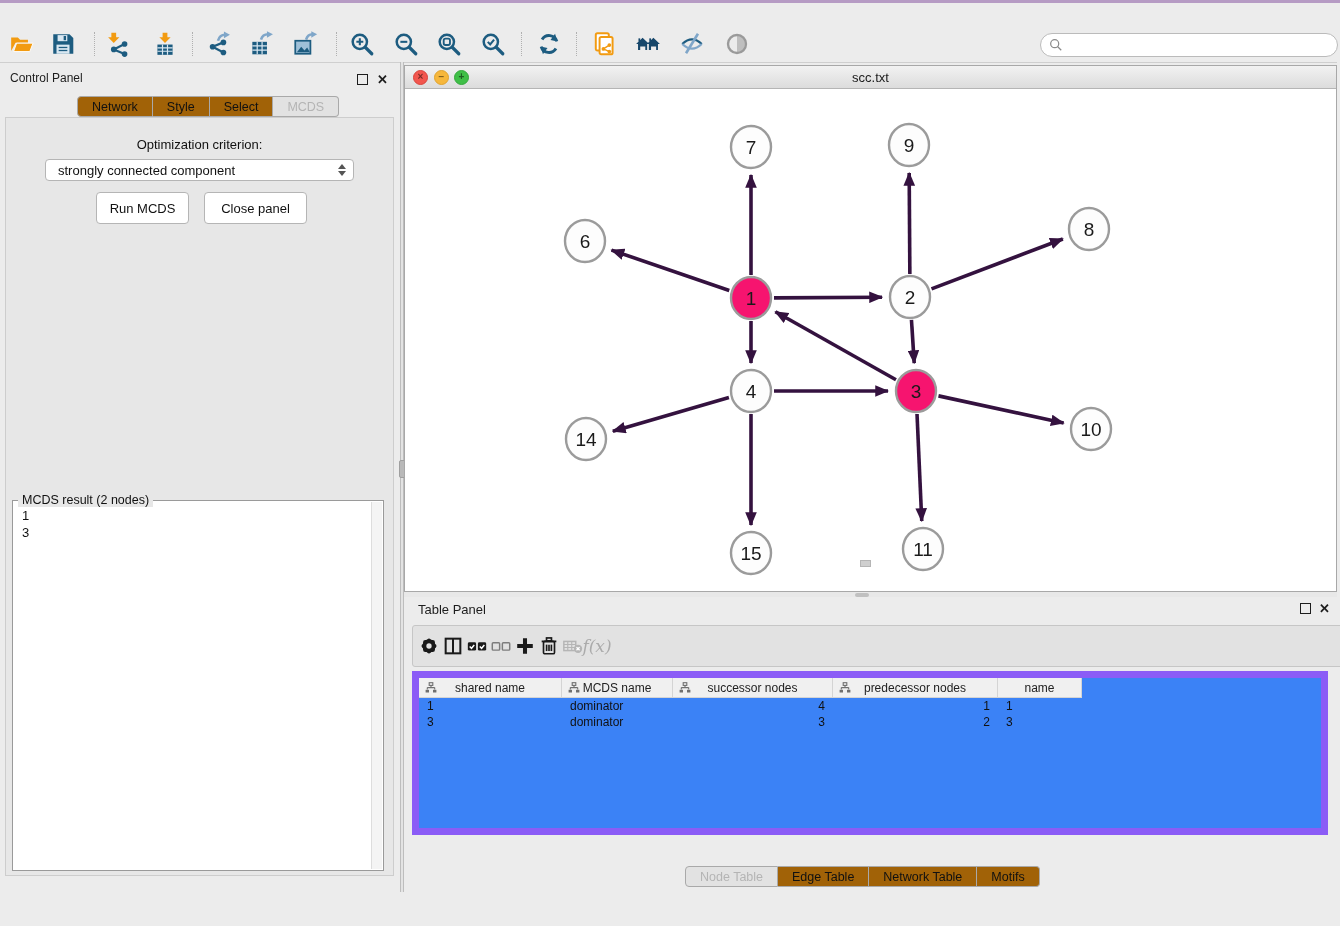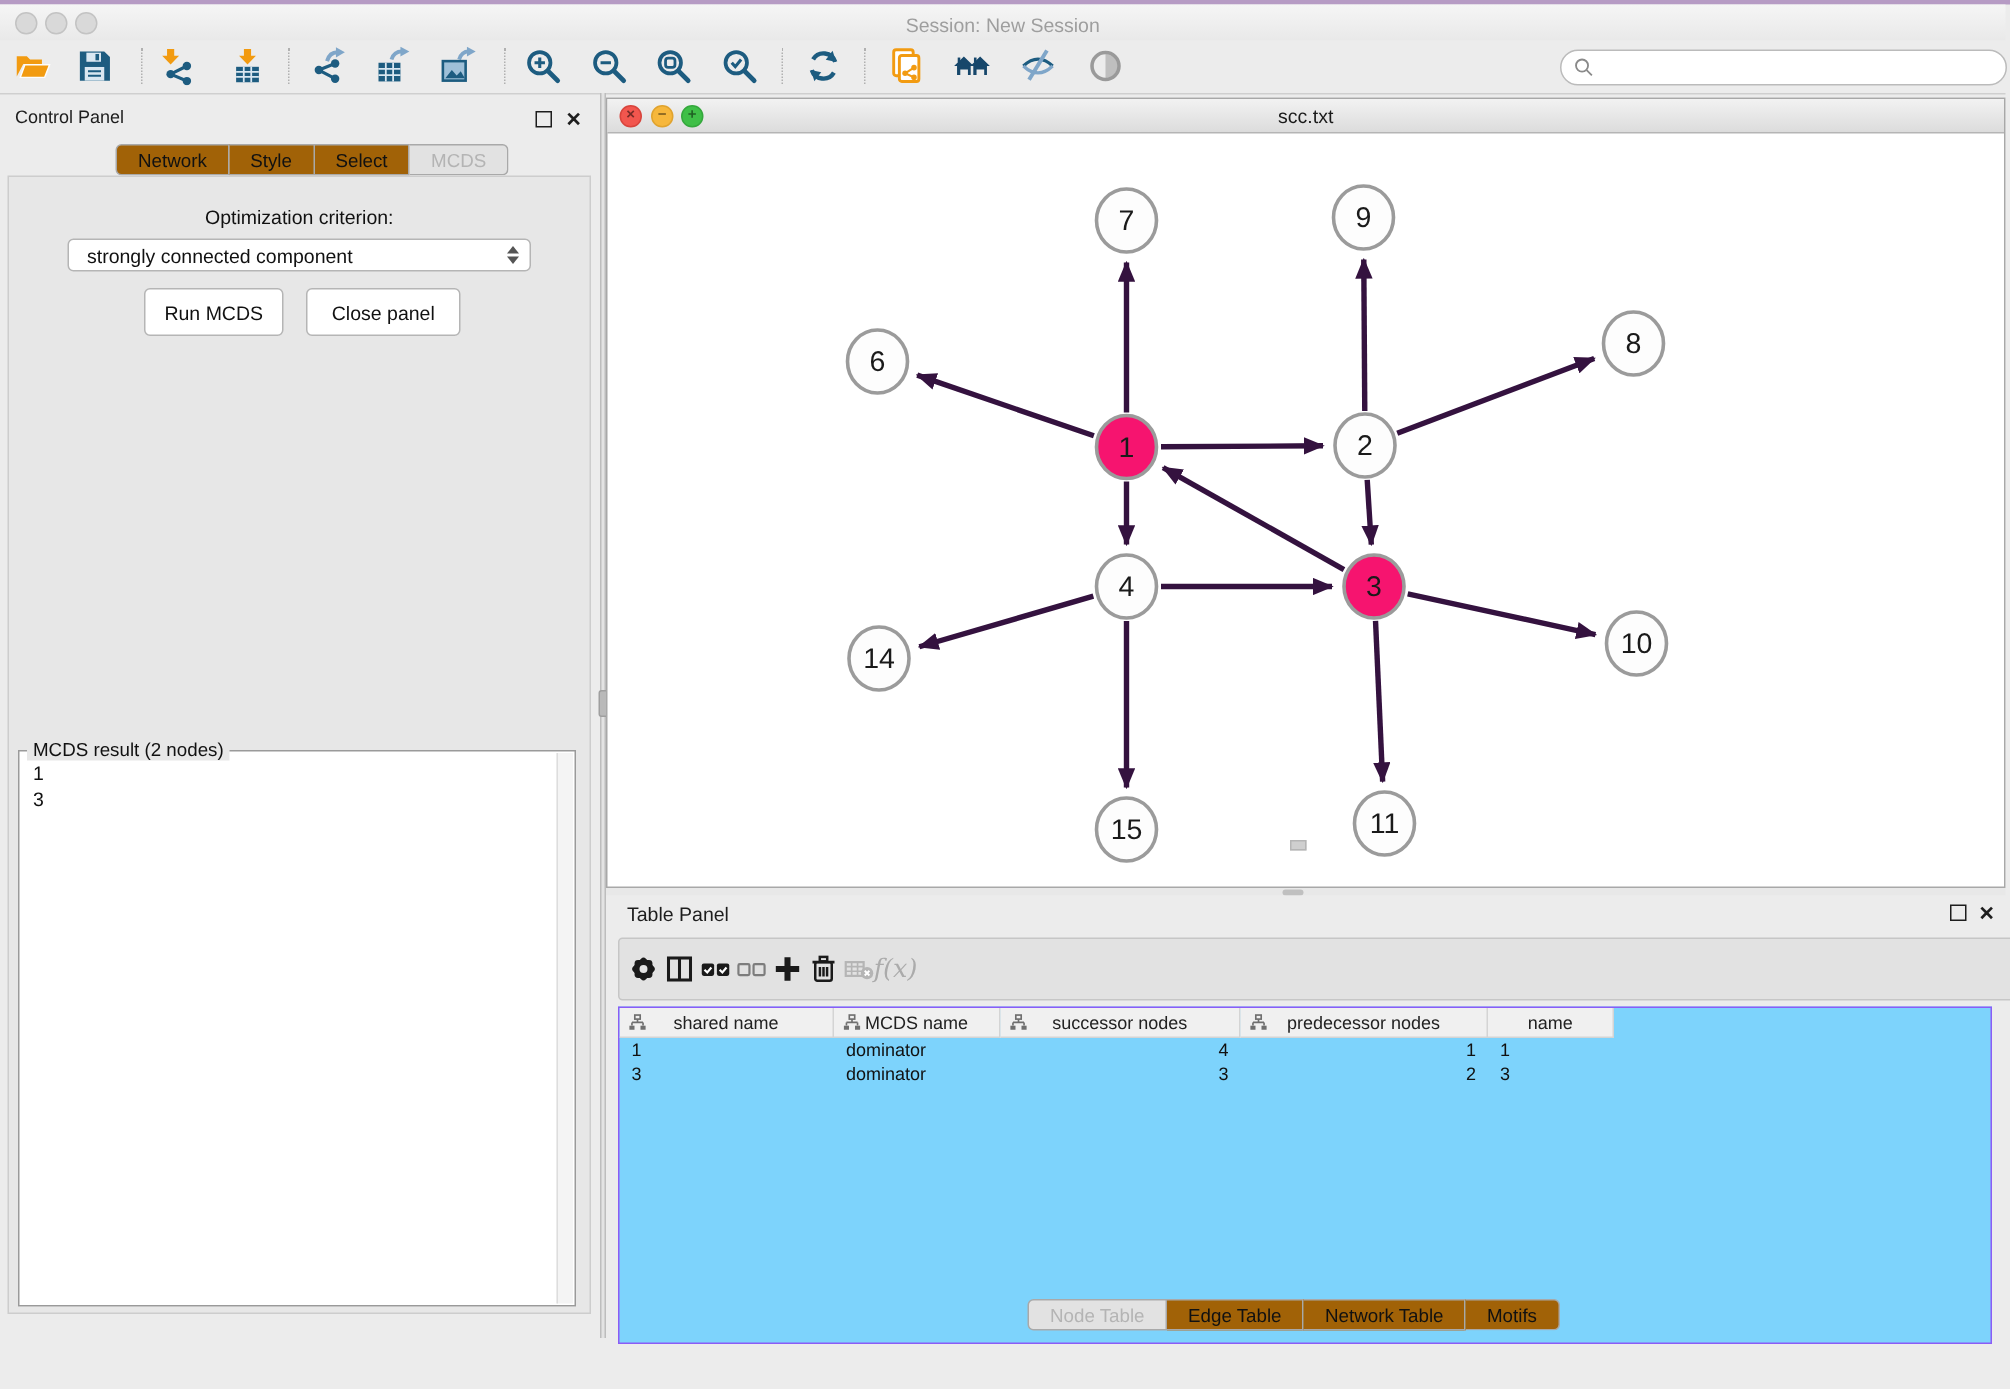--- a/index.html
+++ b/index.html
@@ -56,21 +56,21 @@
   .h-split{left:404px;top:592px;width:933px;height:5px;background:#e8e8e8;}
   .h-handle{left:855px;top:593px;width:14px;height:4px;background:#c0c0c0;border-radius:2px;}
   
   .tp{left:404px;top:597px;width:933px;height:292px;background:#ececec;}
   .tp-title{left:14px;top:5px;font-size:13px;color:#1d1d1d;}
   .tp-toolbar{left:8px;top:28px;width:1040px;height:42px;background:#e2e2e2;border:1px solid #c6c6c6;border-radius:3px;
               box-sizing:border-box;display:flex;align-items:center;padding-left:4px;}
   .tp-ico{width:24px;height:24px;display:flex;align-items:center;justify-content:center;}
   .tp-ico svg{width:22px;height:22px;}
   .fx{font-family:"DejaVu Serif",serif;font-style:italic;font-size:17px;color:#ababab;}
-  .tp-table{left:8px;top:74px;width:916px;height:225px;background:#7dd3fc;border:1px solid #8b5cf6;box-sizing:border-box;overflow:hidden;}
+  .tp-table{left:8px;top:74px;width:916px;height:164px;background:#3b82f6;border:7px solid #8b5cf6;box-sizing:border-box;overflow:hidden;}
   .thead{display:flex;height:20px;}
   .th{position:relative;background:#f0f0f0;border-right:1px solid #d4d4d4;border-bottom:1px solid #d4d4d4;
       box-sizing:border-box;font-size:12px;color:#222;display:flex;align-items:center;justify-content:center;}
   .th .sicon{position:absolute;left:6px;top:4px;}
   .tr{display:flex;height:16px;}
   .td{box-sizing:border-box;font-size:12px;color:#111;padding:1px 8px 0 8px;overflow:hidden;white-space:nowrap;}
   .al{text-align:left;} .ar{text-align:right;}
   .tp-tabs{left:281px;top:269px;height:21px;display:flex;}
   
   .statusbar{left:0;top:892px;width:1337px;height:34px;background:#ececec;border-top:1px solid #c6c6c6;box-sizing:border-box;}
@@ -78,26 +78,20 @@
         display:flex;align-items:center;justify-content:center;}
   .mem-dot{width:10px;height:10px;border-radius:50%;background:#1f9d3a;margin-right:6px;}
   .mem-label{font-size:12px;color:#111;}
 </style>
 </head>
 <body>
 
 <div id="app">
   <div class="abs top-strip"></div>
 
-  <div class="abs titlebar">
-    <div class="abs tl-dot" style="left:10px"></div>
-    <div class="abs tl-dot" style="left:30px"></div>
-    <div class="abs tl-dot" style="left:50px"></div>
-    <div class="abs win-title">Session: New Session</div>
-  </div>
 
   <div class="abs toolbar">
     <div class="abs tbtn" style="left:5px">
       <svg viewBox="0 0 24 24">
           <path d="M2 18.5 V6 h6.2 l2 2 h7.3 v2.8 H6 z" fill="#f29b11"></path>
           <path d="M4.2 19 L7 11.2 h15.2 L19.2 19 z" fill="#f29b11" stroke="#fdfdfd" stroke-width="0.9"></path>
         </svg>
     </div>
     <div class="abs tbtn" style="left:46px">
       <svg viewBox="0 0 24 24">

